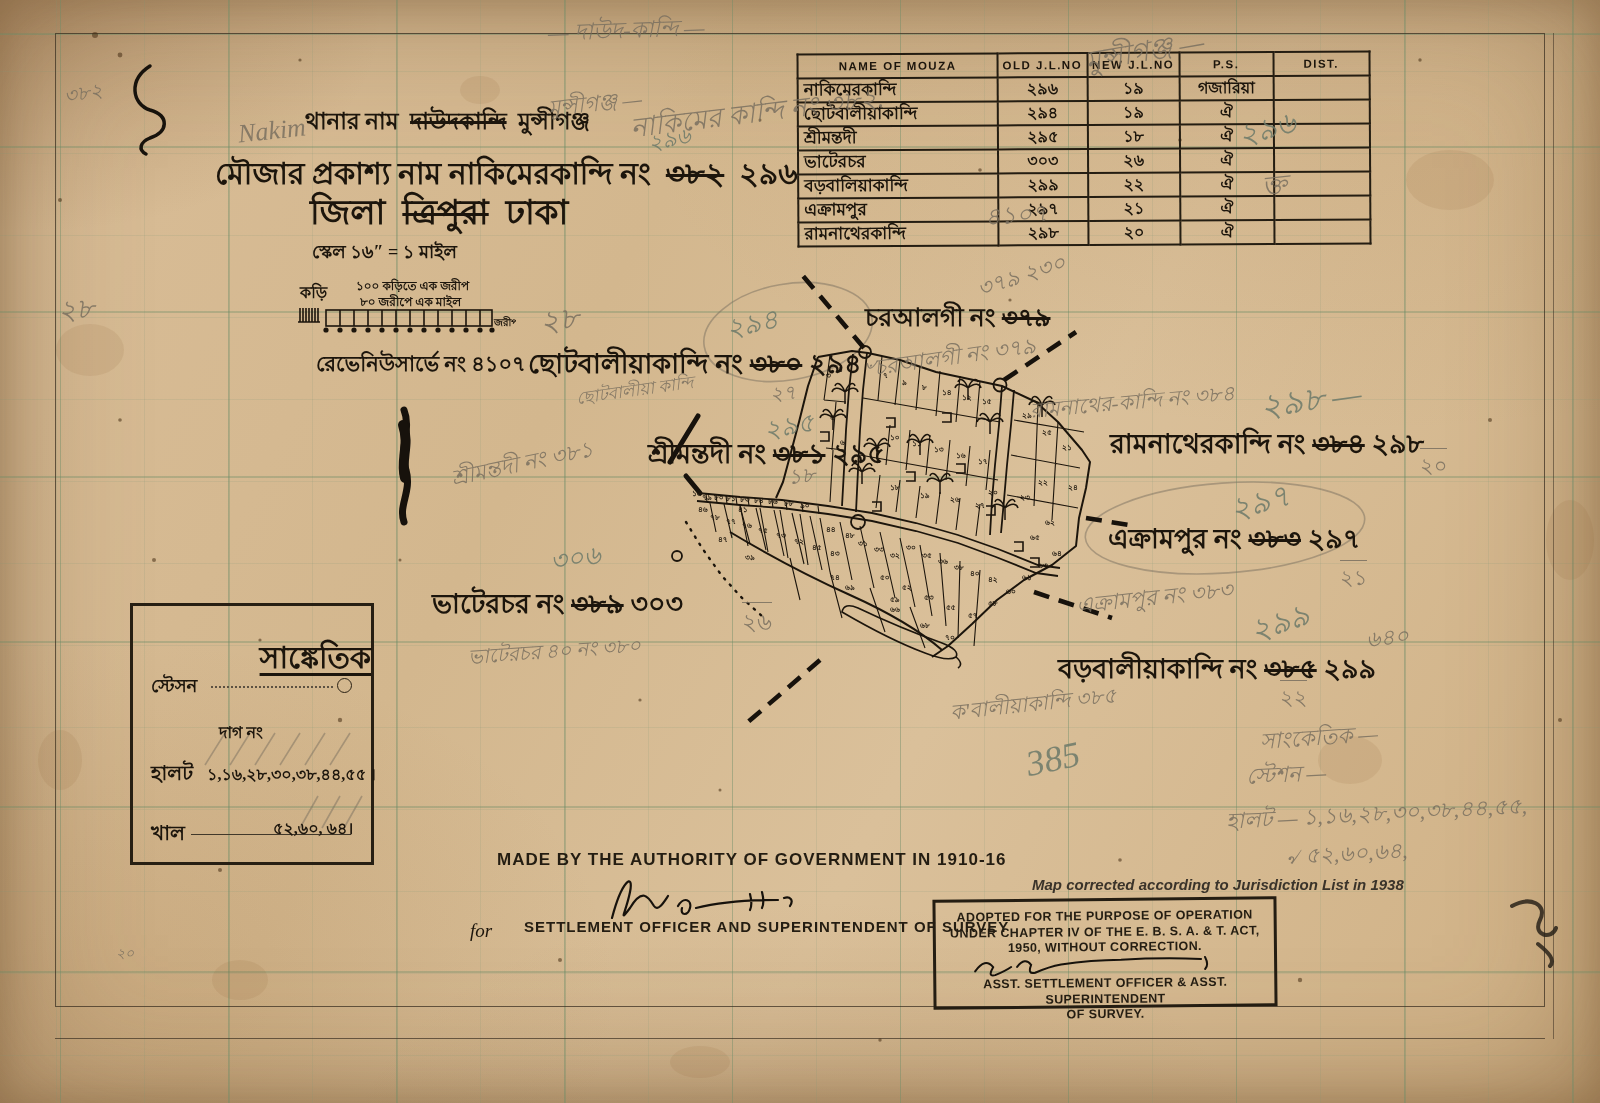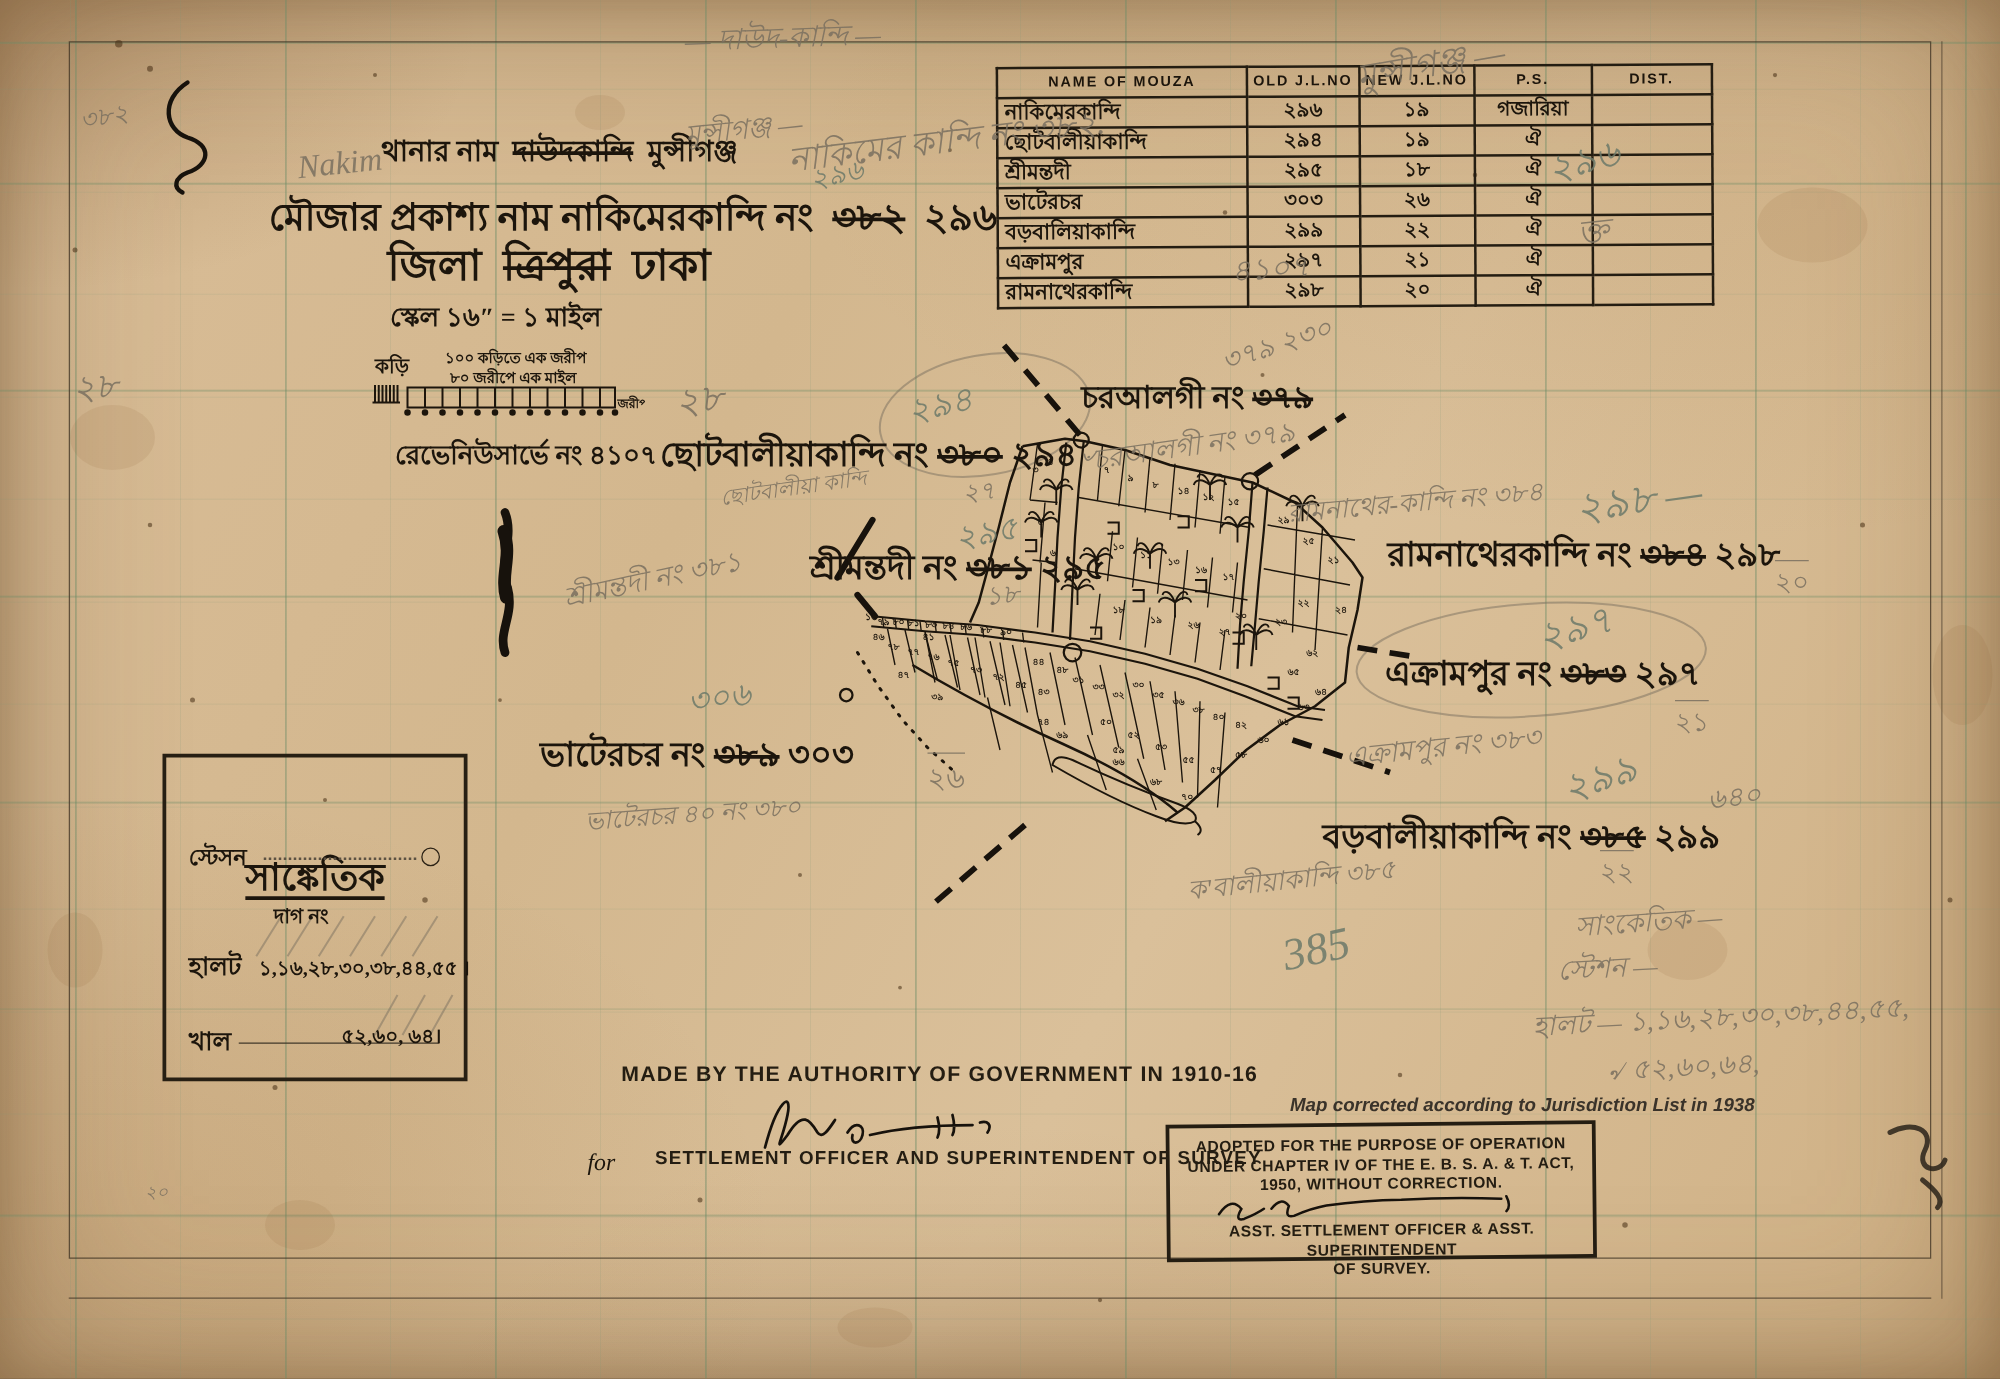--- a/index.html
+++ b/index.html
@@ -35,21 +35,21 @@
   .pencil{position:absolute;white-space:nowrap;color:#7a7060;opacity:.85;font-style:italic;}
   .pencil.gr{color:#6d7a6a;}
   .pencil.frac{border-top:1.6px solid #7a7060;padding-top:1px;font-style:normal;}
   .script{font-style:italic;}
   table.mz{border-collapse:collapse;background:transparent;transform:rotate(-.3deg);}
   table.mz th,table.mz td{border:2px solid #241d12;padding:0 5px;line-height:1.05;}
   table.mz th{font-family:"Liberation Sans",sans-serif;font-size:11.5px;letter-spacing:1.5px;font-weight:bold;padding:5px 4px;}
   table.mz td{font-size:17px;font-weight:bold;height:22px;}
   table.mz td.num{text-align:center;font-size:16px;}
   .legendbox{position:absolute;left:130px;top:603px;width:238px;height:256px;border:3px solid #271f13;}
-  .lg-title{position:absolute;left:0;right:0;top:28px;text-align:center;font-size:30px;font-weight:bold;text-decoration:underline;text-underline-offset:5px;margin-top:44px;}
+  .lg-title{position:absolute;left:0;right:0;top:28px;text-align:right;font-size:30px;font-weight:bold;text-decoration:underline;text-underline-offset:5px;}
   .stampbox{position:absolute;left:933px;top:898px;width:338px;height:104px;border:3px solid #241d12;transform:rotate(-.6deg);
     font-family:"Liberation Sans",sans-serif;text-align:center;color:#241d12;}
   .stampbox .l{font-size:12.5px;font-weight:bold;letter-spacing:.4px;line-height:1.25;}
   .eng{font-family:"Liberation Sans",sans-serif;font-weight:bold;color:#241d12;}
   svg text{font-family:"Liberation Serif",serif;}
 </style>
 </head>
 <body>
 
 <div id="canvas">
@@ -118,21 +118,21 @@
   <div class="abs b ink" style="left:215px;top:150px;font-size:30px;">
     <span>মৌজার প্রকাশ্য নাম  নাকিমেরকান্দি নং</span>&nbsp;
     <span class="struck">৩৮২</span>&nbsp;
     <span>২৯৬</span>
   </div>
   <div class="abs b ink" style="left:310px;top:186px;font-size:34px;">
     <span>জিলা</span>&nbsp;
     <span class="struck">ত্রিপুরা</span>&nbsp;
     <span>ঢাকা</span>
   </div>
-  <div class="abs b ink" style="left:312px;top:238px;font-size:21px;">স্কেল ১৬″ = ১ মাইল</div>
+  <div class="abs b ink" style="left:312px;top:238px;font-size:18px;">স্কেল ১৬″ = ১ মাইল</div>
 
   <div class="abs b ink" style="left:300px;top:280px;font-size:16px;">কড়ি</div>
   <div class="abs b ink" style="left:356px;top:277px;font-size:12px;">১০০ কড়িতে এক জরীপ</div>
   <div class="abs b ink" style="left:360px;top:293px;font-size:12px;">৮০ জরীপে এক মাইল</div>
   <svg class="abs" style="left:296px;top:300px" width="220" height="42" viewBox="0 0 220 42">
     <g stroke="#1c150c" fill="none" stroke-width="1.6">
       <path d="M4,8 L4,22 M7,8 L7,22 M10,8 L10,22 M13,8 L13,22 M16,8 L16,22 M19,8 L19,22 M22,8 L22,22 M2,22 L24,22"></path>
       <rect x="30" y="10" width="166" height="16"></rect>
       <path d="M44,10 L44,26 M58,10 L58,26 M72,10 L72,26 M86,10 L86,26 M100,10 L100,26 M114,10 L114,26 M128,10 L128,26 M142,10 L142,26 M156,10 L156,26 M170,10 L170,26 M184,10 L184,26"></path>
     </g>

